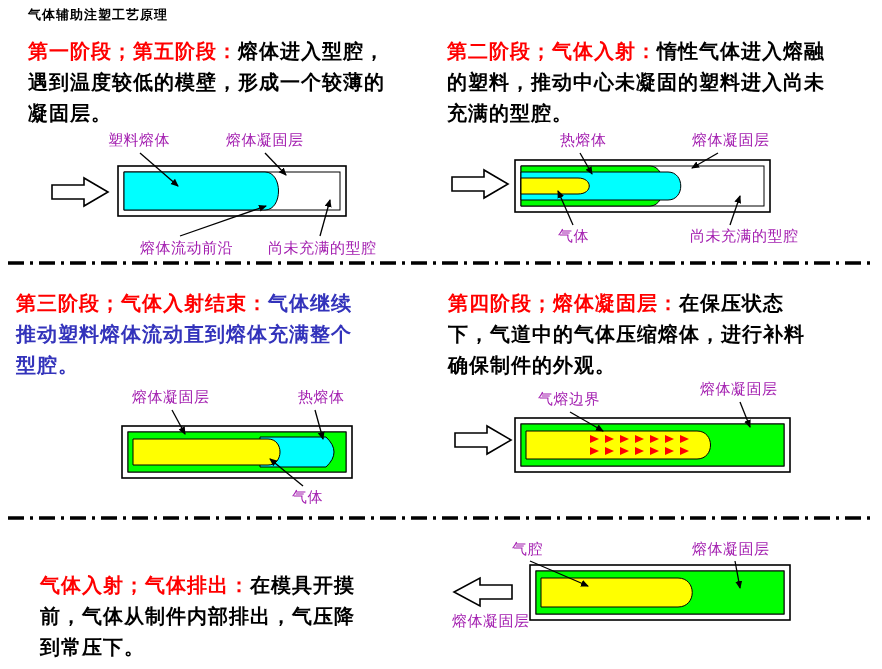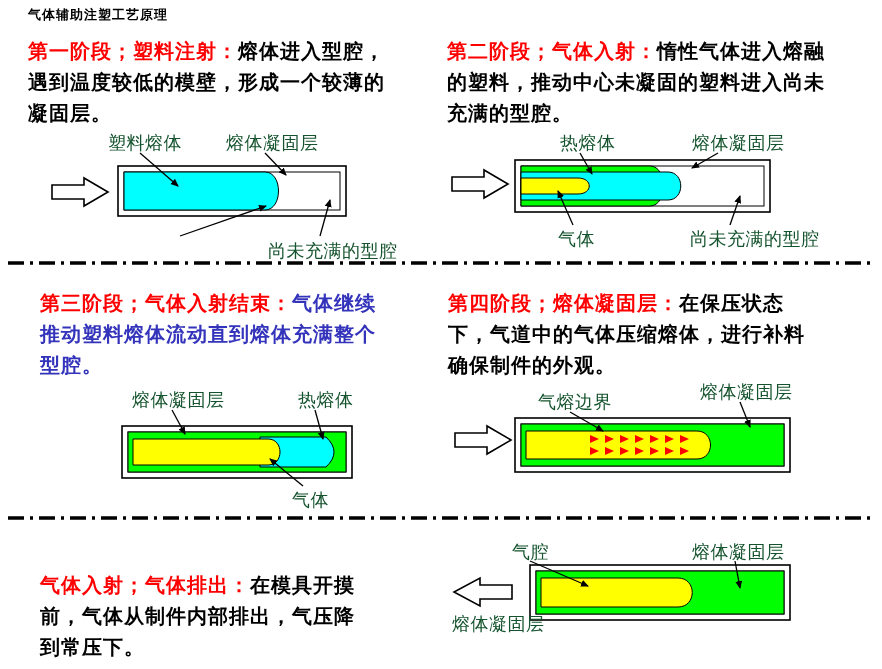--- a/index.html
+++ b/index.html
@@ -21,22 +21,22 @@
     position: absolute; margin: 0;
     font-size: 20px; line-height: 31px;
     font-weight: bold; letter-spacing: 1px;
   }
   .red  { color: #ff0000; }
   .blue { color: #3333bb; }
   .diagram { position: absolute; }
   .diagram svg { position: absolute; left: 0; top: 0; overflow: visible; }
   .label {
     position: absolute;
-    font-size: 18px; letter-spacing: 0.5px;
-    white-space: nowrap; color: #14532d;
+    font-size: 15px; letter-spacing: 0.5px;
+    white-space: nowrap; color: #a21caf;
   }
   .leader {
     stroke: #000; stroke-width: 1.3; fill: none;
     marker-end: url(#arrowhead);
   }
   .block-arrow { fill: #ffffff; stroke: #000; stroke-width: 1.6; stroke-linejoin: miter; }
   .mold-outer { fill: #ffffff; stroke: #000; stroke-width: 1.6; }
   .mold-inner { fill: #ffffff; stroke: #000; stroke-width: 1; }
   .shape { stroke: #000; stroke-width: 1; }
   .sep { position: absolute; overflow: visible; }
@@ -48,37 +48,38 @@
 <svg width="0" height="0" style="position:absolute">
   <defs>
     <marker id="arrowhead" markerWidth="9" markerHeight="8" refX="7" refY="3.5" orient="auto" markerUnits="userSpaceOnUse">
       <path d="M0,0 L8,3.5 L0,7 Z" fill="#000"></path>
     </marker>
   </defs>
 </svg>
 
 <div class="title">气体辅助注塑工艺原理</div>
 
-<p class="para" style="left:28px; top:36px; width:362px;"><span class="red">第一阶段；塑料注射：</span><span>熔体进入型腔，遇到温度较低的模壁，形成一个较薄的凝固层。</span></p>
+<p class="para" style="left:28px; top:36px; width:362px;"><span class="red">第一阶段；第五阶段：</span><span>熔体进入型腔，遇到温度较低的模壁，形成一个较薄的凝固层。</span></p>
 
 <p class="para" style="left:447px; top:36px; width:386px;"><span class="red">第二阶段；气体入射：</span><span>惰性气体进入熔融的塑料，推动中心未凝固的塑料进入尚未充满的型腔。</span></p>
 
 <div class="diagram" style="left:40px; top:128px; width:340px; height:142px;">
   <svg width="340" height="142">
     <polygon class="block-arrow" points="12,57 44,57 44,50 68,64 44,78 44,71 12,71"></polygon>
     <rect class="mold-outer" x="78" y="38" width="228" height="50"></rect>
     <rect class="mold-inner" x="84" y="44" width="216" height="38"></rect>
     <path class="shape" d="M84,44 H225 C243,44 243,82 225,82 H84 Z" fill="#00ffff"></path>
     <path class="leader" d="M100,25 L138,58"></path>
     <path class="leader" d="M225,25 L246,47"></path>
     <path class="leader" d="M140,108 L226,78"></path>
     <path class="leader" d="M280,108 L290,72"></path>
   </svg>
   <div class="label" style="left:68px; top:3px;">塑料熔体</div>
   <div class="label" style="left:186px; top:3px;">熔体凝固层</div>
+  <div class="label" style="left:100px; top:111px;">熔体流动前沿</div>
   <div class="label" style="left:228px; top:111px;">尚未充满的型腔</div>
 </div>
 
 <div class="diagram" style="left:440px; top:128px; width:370px; height:130px;">
   <svg width="370" height="130">
     <polygon class="block-arrow" points="12,49 44,49 44,42 68,56 44,70 44,63 12,63"></polygon>
     <rect class="mold-outer" x="75" y="32" width="255" height="52"></rect>
     <rect class="mold-inner" x="81" y="38" width="243" height="40"></rect>
     <path class="shape" d="M81,38 H210 C228,38 228,78 210,78 H81 Z" fill="#00ff00"></path>
     <path class="shape" d="M81,44 H228 C245,44 245,72 228,72 H81 Z" fill="#00ffff"></path>
@@ -91,21 +92,21 @@
   <div class="label" style="left:120px; top:3px;">热熔体</div>
   <div class="label" style="left:252px; top:3px;">熔体凝固层</div>
   <div class="label" style="left:118px; top:99px;">气体</div>
   <div class="label" style="left:250px; top:99px;">尚未充满的型腔</div>
 </div>
 
 <svg class="sep" style="left:8px; top:258px;" width="866" height="12">
   <line x1="0" y1="5" x2="866" y2="5"></line>
 </svg>
 
-<p class="para" style="left:40px; top:288px; width:344px;"><span class="red">第三阶段；气体入射结束：</span><span class="blue">气体继续推动塑料熔体流动直到熔体充满整个型腔。</span></p>
+<p class="para" style="left:16px; top:288px; width:344px;"><span class="red">第三阶段；气体入射结束：</span><span class="blue">气体继续推动塑料熔体流动直到熔体充满整个型腔。</span></p>
 
 <p class="para" style="left:448px; top:288px; width:364px;"><span class="red">第四阶段；熔体凝固层：</span><span>在保压状态下，气道中的气体压缩熔体，进行补料确保制件的外观。</span></p>
 
 <div class="diagram" style="left:110px; top:382px; width:290px; height:130px;">
   <svg width="290" height="130">
     <rect class="mold-outer" x="12" y="44" width="230" height="52"></rect>
     <rect class="mold-inner" x="18" y="50" width="218" height="40"></rect>
     <rect class="shape" x="18" y="50" width="218" height="40" fill="#00ff00"></rect>
     <path class="shape" d="M150,55 H216 Q232,70 216,85 H150 Z" fill="#00ffff"></path>
     <path class="shape" d="M23,57 H158 C174,57 174,83 158,83 H23 Z" fill="#ffff00"></path>

